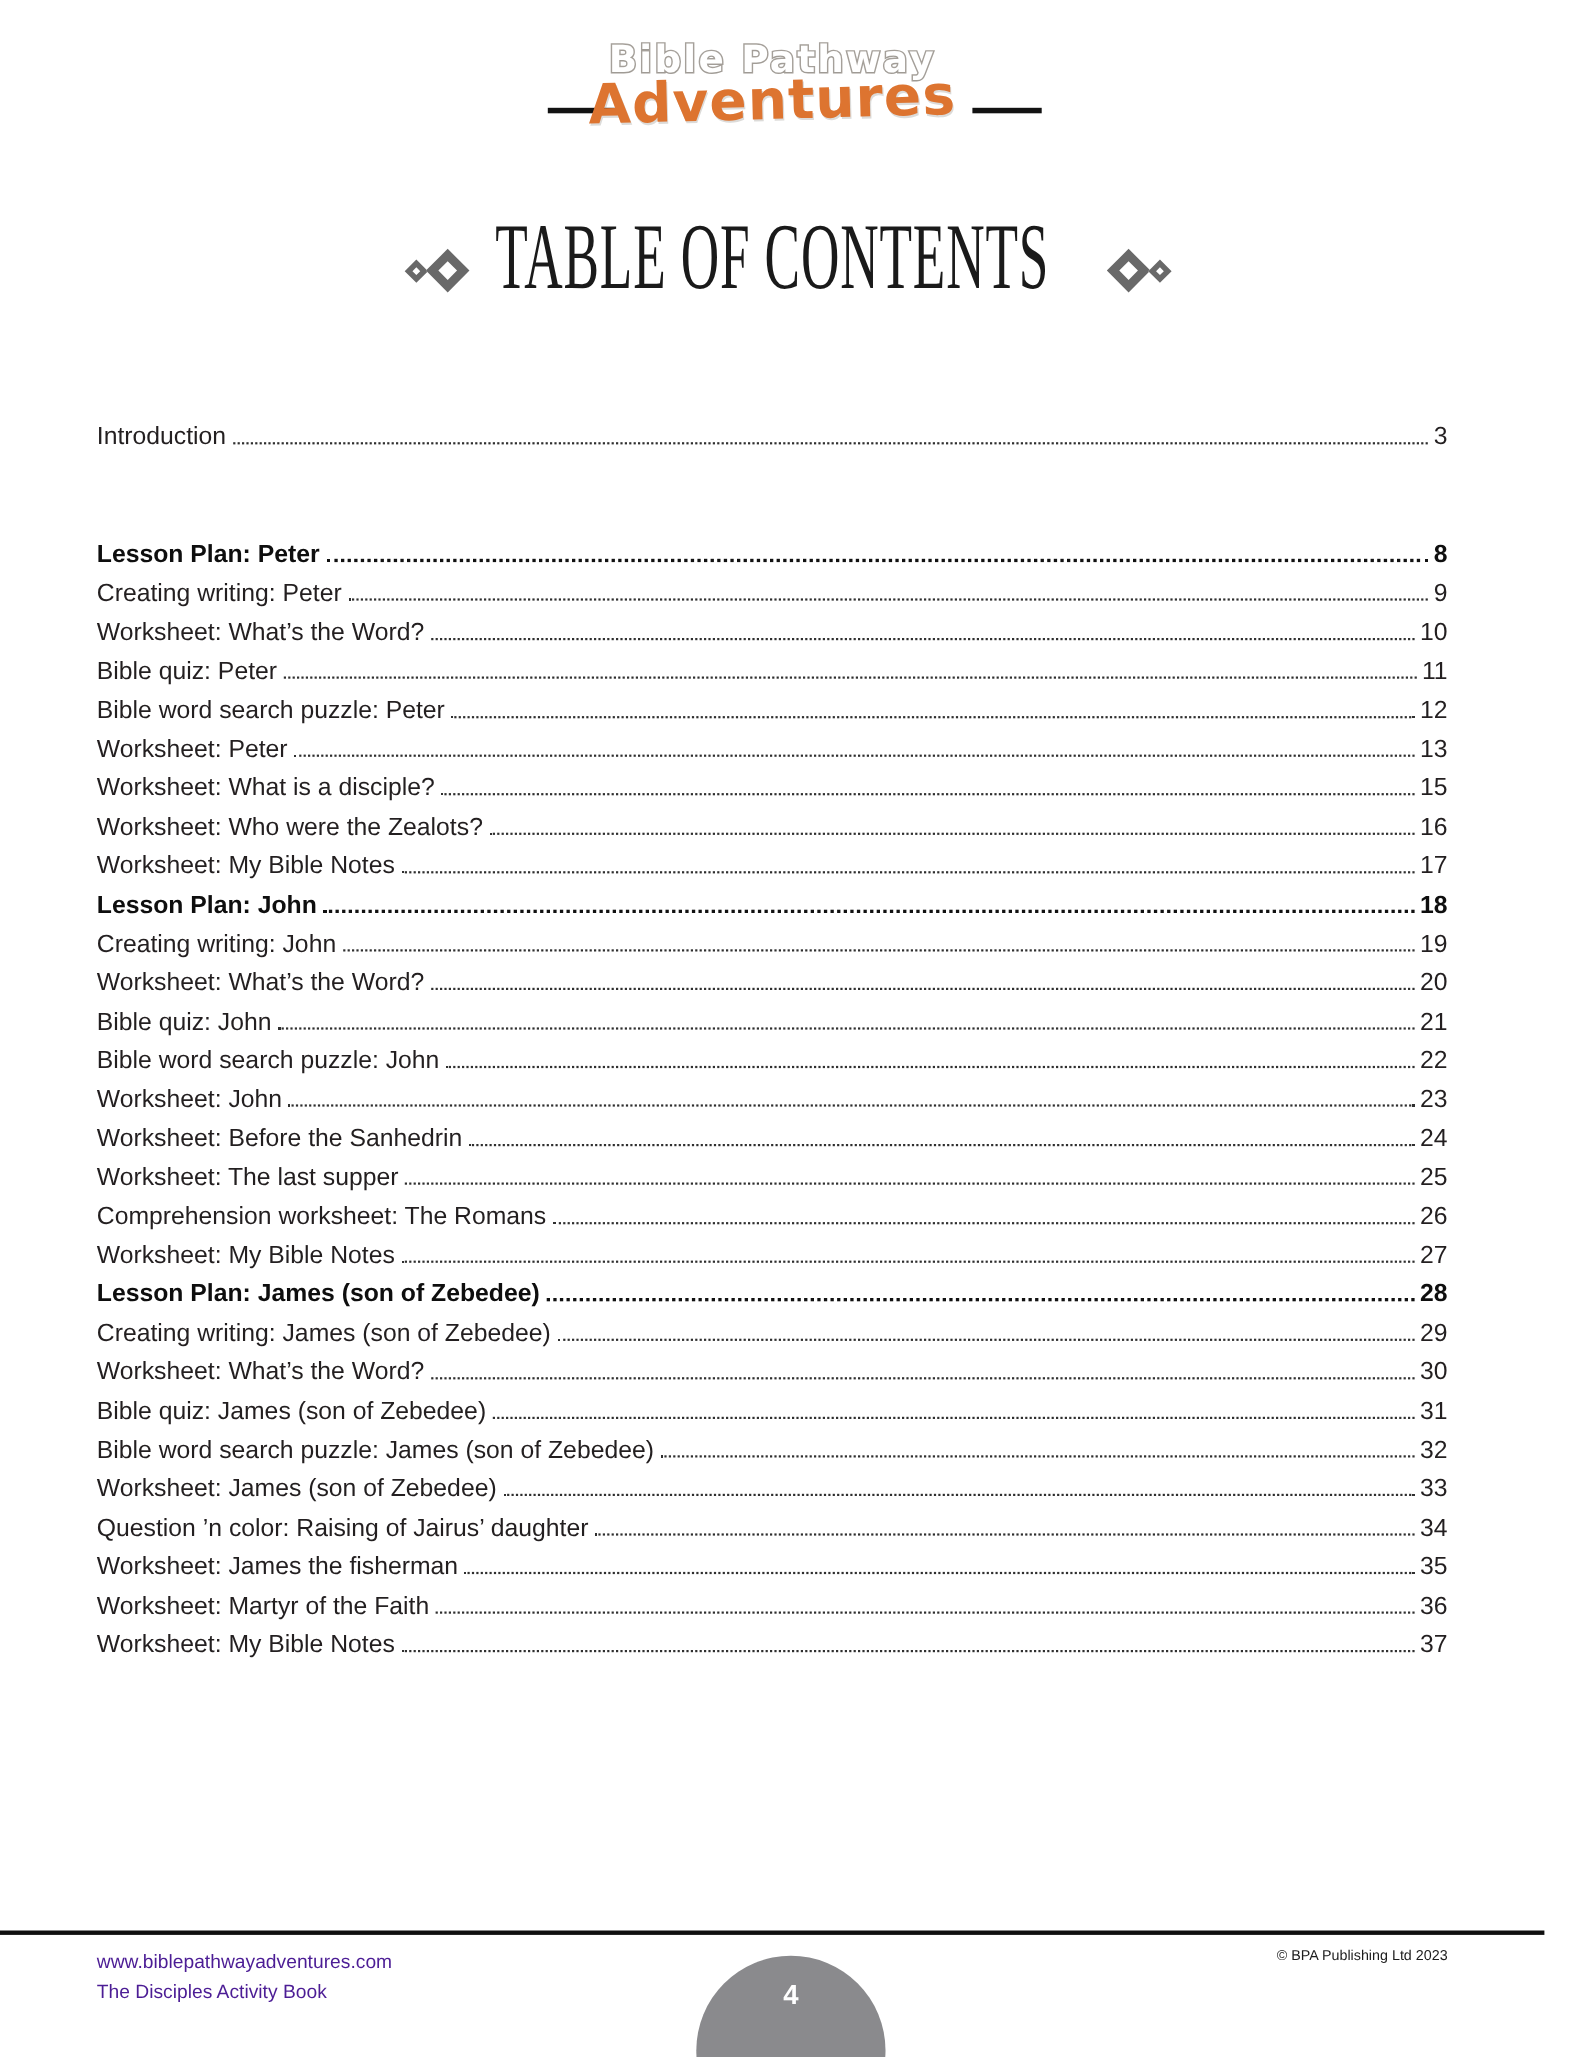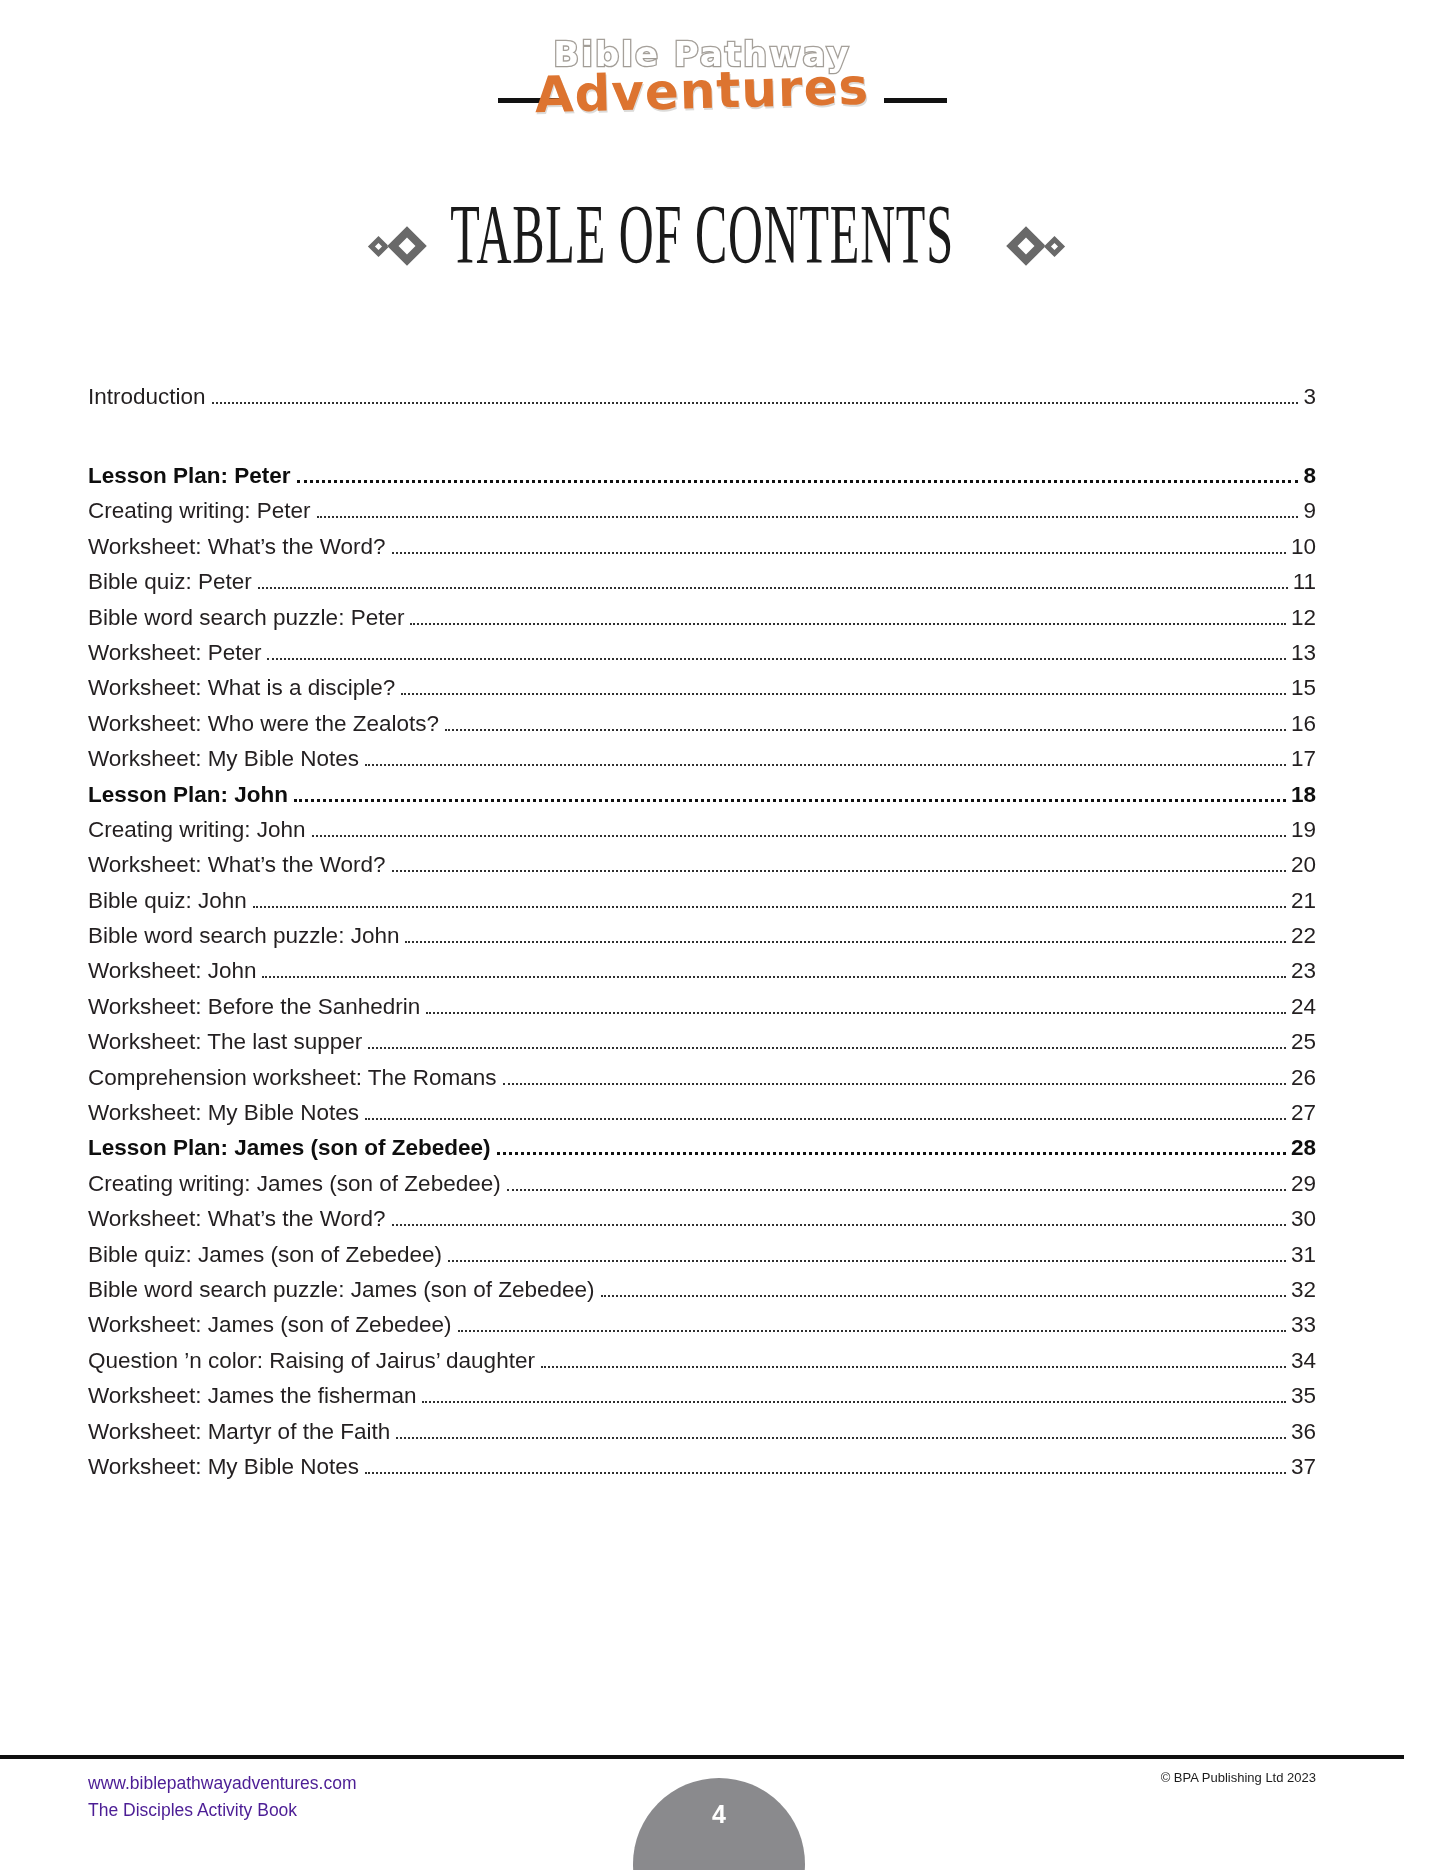--- a/index.html
+++ b/index.html
@@ -37,21 +37,21 @@
   .d-lg{width:28px;height:28px;border:8px solid #696969;}
   .d-sm{width:15px;height:15px;border:5px solid #696969;}
 
   
   .toc{position:absolute;left:88px;right:88px;top:384px;}
   .toc-row{display:flex;align-items:flex-end;font-size:22.5px;line-height:25px;margin-bottom:10.4px;}
   .toc-row .label{white-space:nowrap;}
   .toc-row .pagenum{white-space:nowrap;}
   .leader{flex:1 1 auto;min-width:20px;border-bottom:2.4px dotted #2f2f2f;margin:0 5px 5px 6px;}
   .toc-section{}
-  .toc-section.first{margin-top:54px;}
+  .toc-section.first{margin-top:82px;}
   .toc-row.bold{font-weight:700;color:#0e0e0e;}
   .toc-row.bold .leader{border-bottom:3px dotted #111;}
 
   
   .footer-rule{position:absolute;left:0;top:1755px;width:1434px;height:4px;background:#101010;}
   .footer-left{position:absolute;left:88px;top:1770px;font-size:17.5px;line-height:27px;color:#4c1d95;}
   .footer-right{position:absolute;right:88px;top:1770px;font-size:13px;color:#1c1c1c;}
   .page-badge{
     position:absolute;left:633px;top:1778px;width:172px;height:172px;border-radius:50%;
     background:#8a8a8d;text-align:center;

